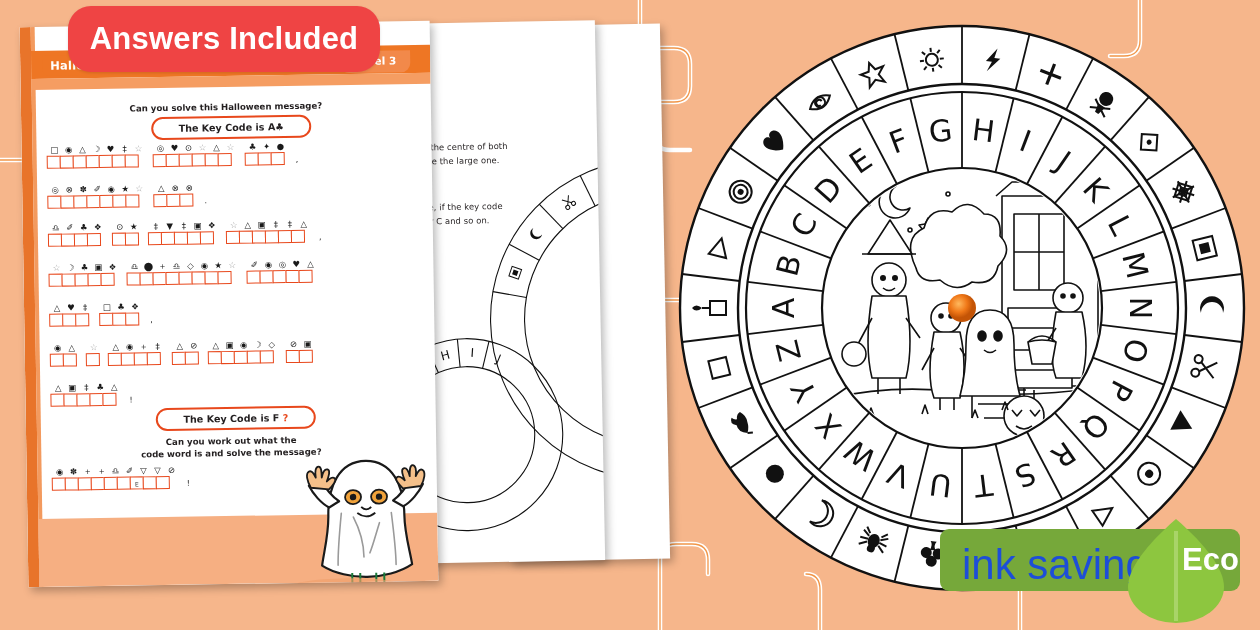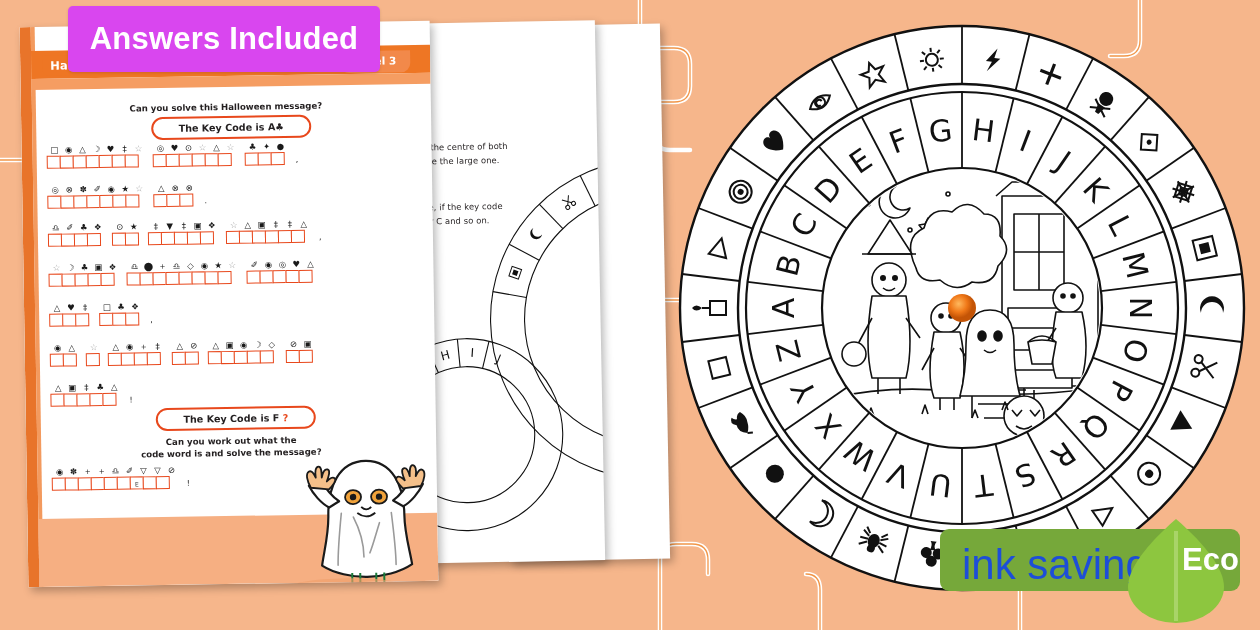--- a/index.html
+++ b/index.html
@@ -61,21 +61,21 @@
   .punc { font-size:8px; color:#222; padding-bottom:1px; font-family:"DejaVu Sans",sans-serif;}
 
   
   .ghost { position:absolute; }
 
   
   #wheel { position:absolute; left:672px; top:18px; width:580px; height:580px; }
 
   
   #answers { position:absolute; left:68px; top:6px; width:312px; height:66px;
-     background:#d946ef; border-radius:5px; display:flex; align-items:center;
+     background:#ef4444; border-radius:23px; display:flex; align-items:center;
      justify-content:center; box-shadow:0 1px 3px rgba(0,0,0,.12); }
   #answers span { color:#fff; font-size:31px; font-weight:bold;
      font-family:"Liberation Sans", sans-serif; letter-spacing:.2px; }
 
   #eco { position:absolute; left:940px; top:529px; width:300px; height:62px; }
   #eco .bar { position:absolute; left:0; top:0; width:300px; height:62px;
      background:#76A83A; border-radius:9px; }
   #eco .lbl { position:absolute; left:22px; top:0; height:71px; display:flex;
      align-items:center; color:#1d4ed8; font-size:42px;
      font-family:"Liberation Sans", sans-serif; }

